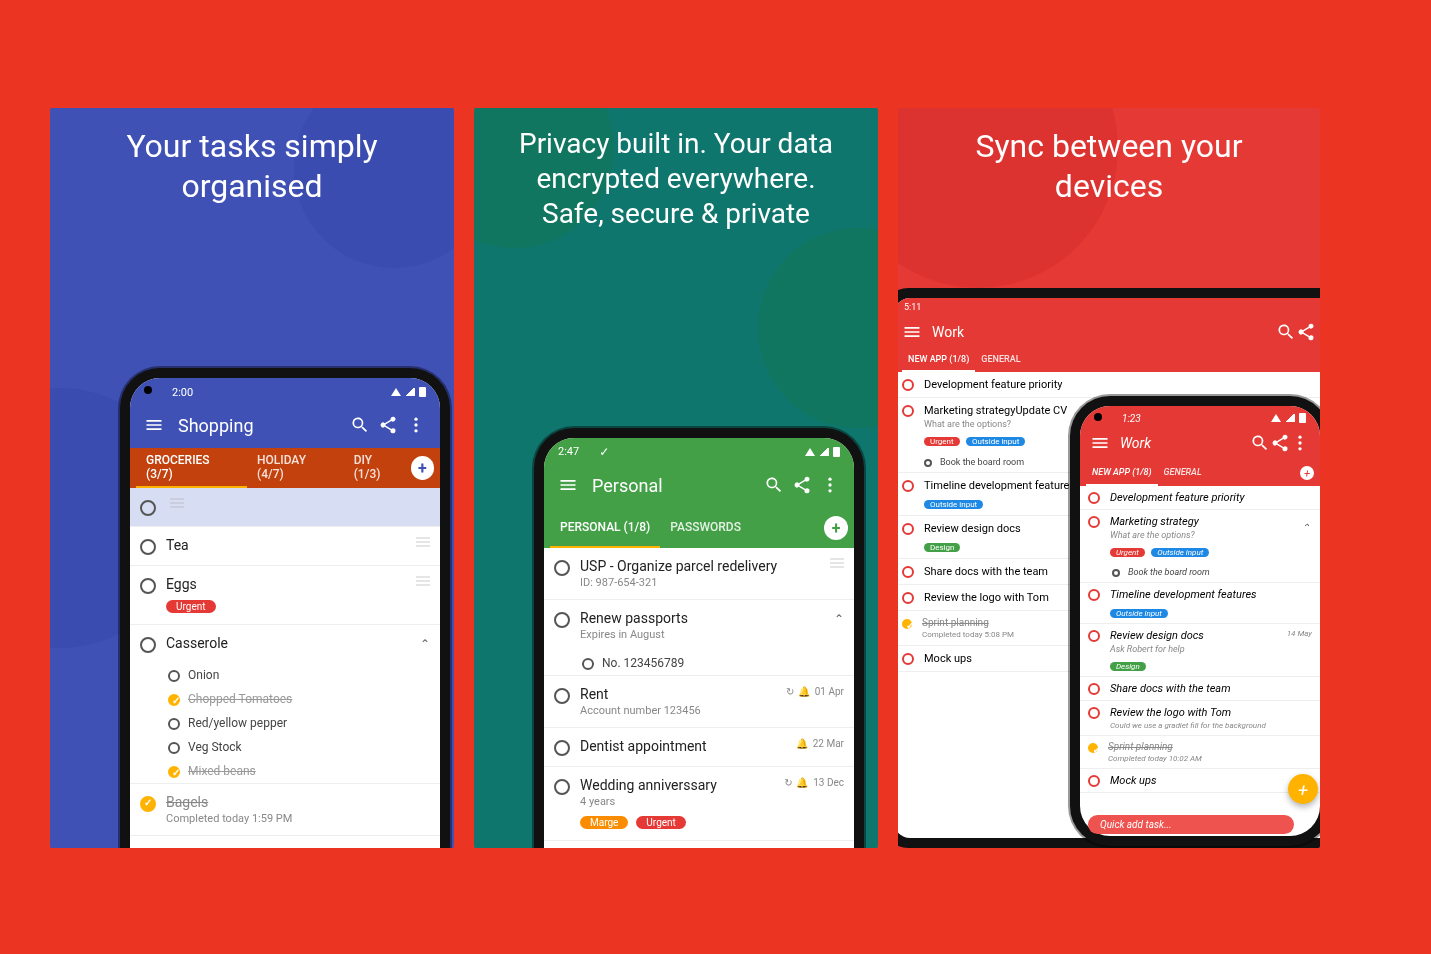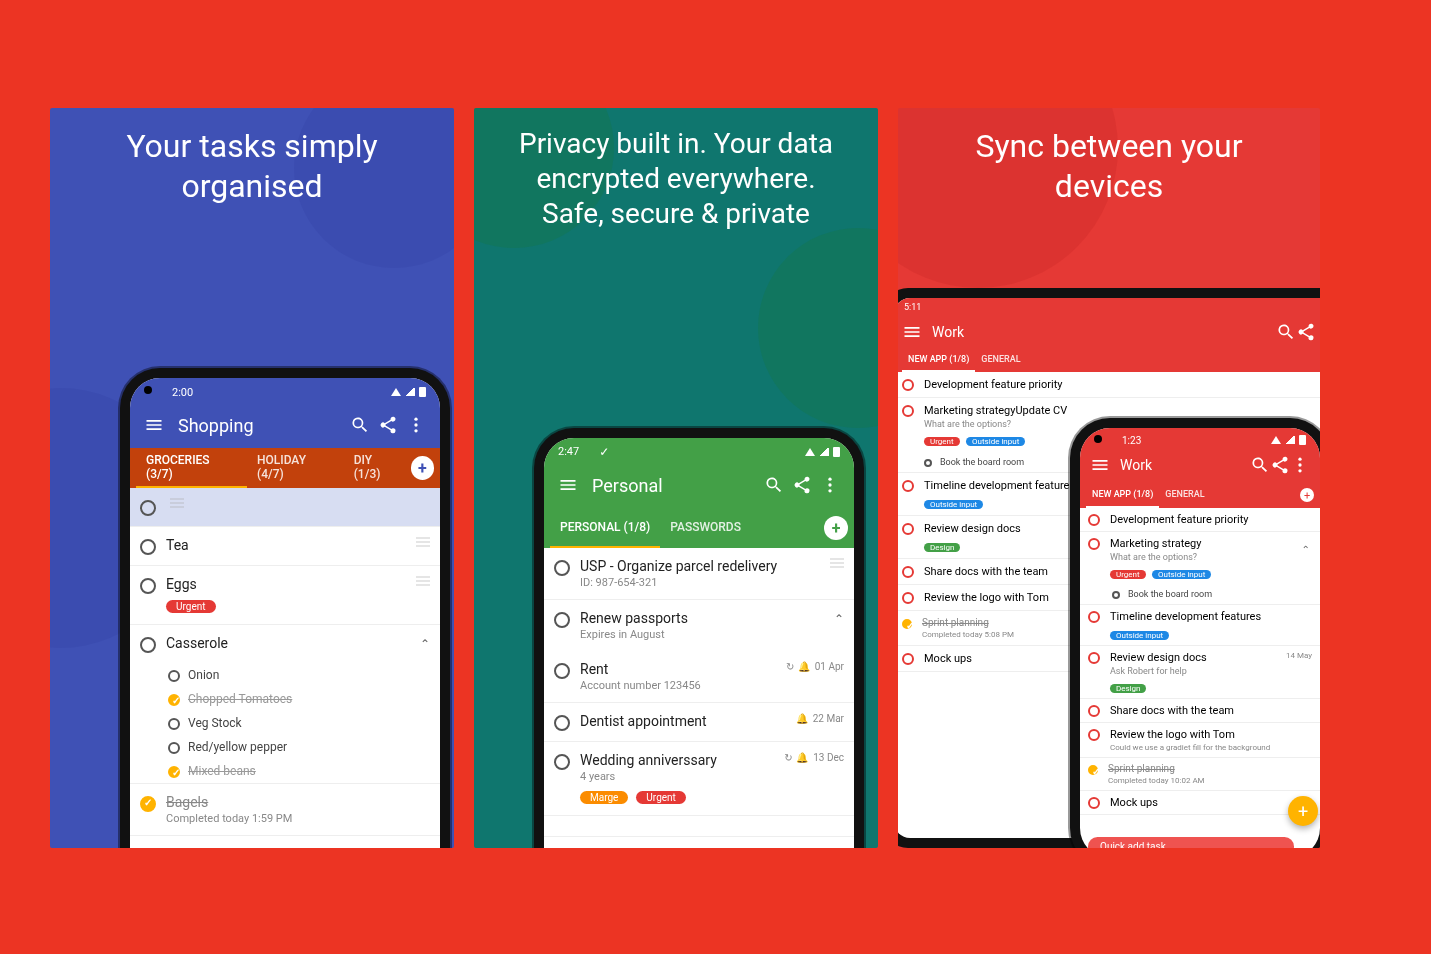--- a/index.html
+++ b/index.html
@@ -228,25 +228,25 @@
           <div class="sub-item">
                 <div class="circle"></div>
                 <span>Onion</span>
               </div>
           <div class="sub-item">
                 <div class="circle done"></div>
                 <span class="done-t">Chopped Tomatoes</span>
               </div>
           <div class="sub-item">
                 <div class="circle"></div>
-                <span>Veg Stock</span>
+                <span>Red/yellow pepper</span>
               </div>
           <div class="sub-item">
                 <div class="circle"></div>
-                <span>Red/yellow pepper</span>
+                <span>Veg Stock</span>
               </div>
           <div class="sub-item">
                 <div class="circle done"></div>
                 <span class="done-t">Mixed beans</span>
               </div>
         </div>
         <div class="item">
           <div class="circle done"></div>
           <div class="item-main">
             <div class="item-title done">Bagels</div>
@@ -325,20 +325,26 @@
                 <span></span>
               </div>
         </div>
         <div class="item" style="border-bottom:none">
           <div class="circle"></div>
           <div class="item-main">
             <div class="item-title">Renew passports</div>
             <div class="item-sub">Expires in August</div>
           </div>
           <span class="collapse">⌃</span>
+        </div>
+        <div class="sub-list">
+          <div class="sub-item">
+                <div class="circle"></div>
+                <span>No. 123456789</span>
+              </div>
         </div>
         <div class="item">
           <div class="circle"></div>
           <div class="item-main">
             <div class="item-title">Rent</div>
             <div class="item-sub">Account number 123456</div>
           </div>
           <div class="item-right">
                 <span>↻</span>
                 <span>🔔</span>
@@ -481,21 +487,21 @@
               </div>
             </div>
       </div>
       <div style="position:absolute;left:12px;right:12px;bottom:10px" class="quick-add">
         <span style="flex:1;background:rgba(255,255,255,.25);border-radius:16px;padding:4px 12px;color:#fff;border:1px solid rgba(255,255,255,.5);font-size:10px">Quick add task...</span>
 
       </div>
     </div>
   </div>
 
-  <div class="phone-frame" style="right:-10px; top:310px; width:260px; height:450px; z-index:5;">
+  <div class="phone-frame" style="right:-10px; top:288px; width:260px; height:450px; z-index:5;font-style:italic;">
     <div class="phone-inner">
       <div class="status-bar" style="background:#e53935;font-size:10px;height:20px">
         <div class="status-left">
               <span class="cam-dot"></span>
               <span>1:23</span>
             </div>
         <div class="status-icons">
               <span class="tri"></span>
               <span class="sig"></span>
               <span class="bat"></span>

